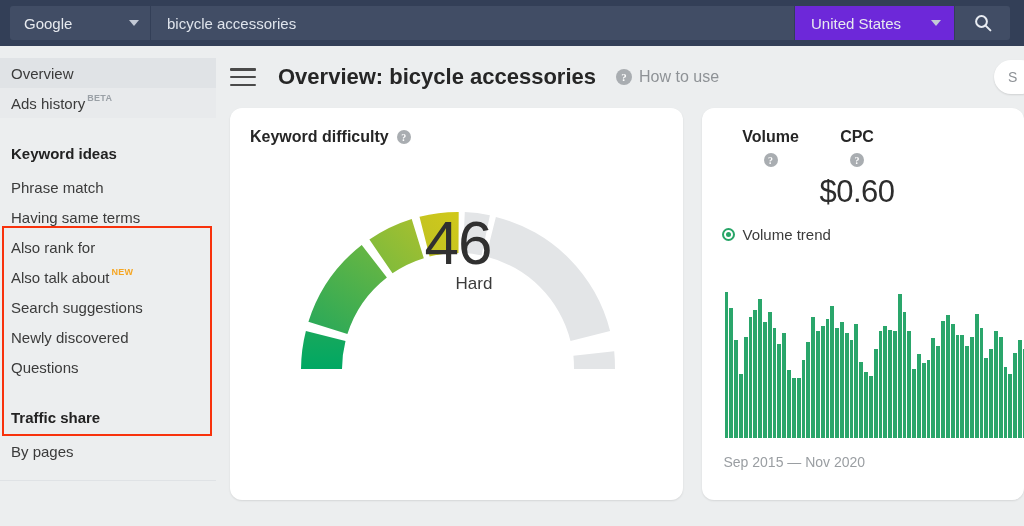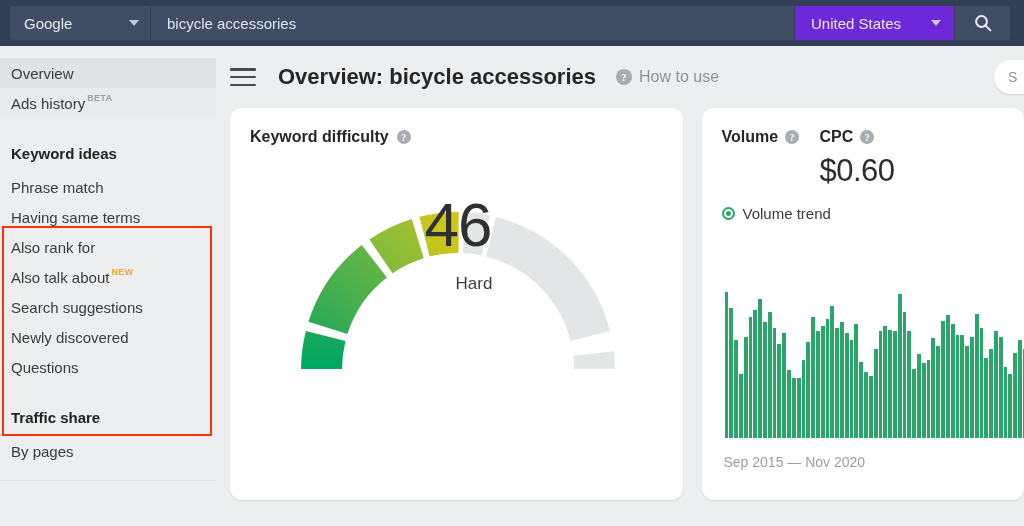--- a/index.html
+++ b/index.html
@@ -117,35 +117,35 @@
 
   .card-title {
     display:flex; align-items:center; gap:8px;
     font-size:16px; font-weight:bold; color:#262626;
     padding:20px 0 0 20px;
   }
 
   
   .gauge-wrap { position:absolute; left:0; top:56px; width:456px; height:260px; }
   .gauge-val {
-    position:absolute; left:0; top:86px; width:456px; text-align:center;
+    position:absolute; left:0; top:104px; width:456px; text-align:center;
     font-size:62px; color:#303030; letter-spacing:-1px; line-height:1;
   }
   .gauge-lbl {
     position:absolute; left:16px; top:166px; width:456px; text-align:center;
     font-size:17px; color:#3b3b3b;
   }
   .kd-note {
     position:absolute; left:0; bottom:16px; width:456px; text-align:center;
     font-size:15px; color:#9a9ea2; line-height:1.45;
   }
 
   
   .vol-metrics { display:flex; padding:20px 0 0 20px; gap:0; }
-  .metric-head { display:flex; align-items:center; gap:7px; font-size:16px; font-weight:bold; color:#262626; }
+  .metric-head { display:flex; align-items:center; gap:7px; font-size:16px; font-weight:bold; color:#262626;flex-direction:column; }
   .metric-val { font-size:31px; color:#2d2d2d; margin-top:7px; letter-spacing:-.5px; }
   .m-volume { width:98px; }
   .m-cpc { }
   .vol-trend { display:flex; align-items:center; gap:8px; padding:16px 0 0 20px; }
   .dot-radio {
     width:13px;height:13px;border-radius:50%;border:2px solid #27a567;box-sizing:border-box;
     display:flex;align-items:center;justify-content:center;
   }
   .dot-radio i{ width:5px;height:5px;border-radius:50%;background:#27a567; display:block;}
   .vt-label{ font-size:15px; color:#3b3b3b; }

